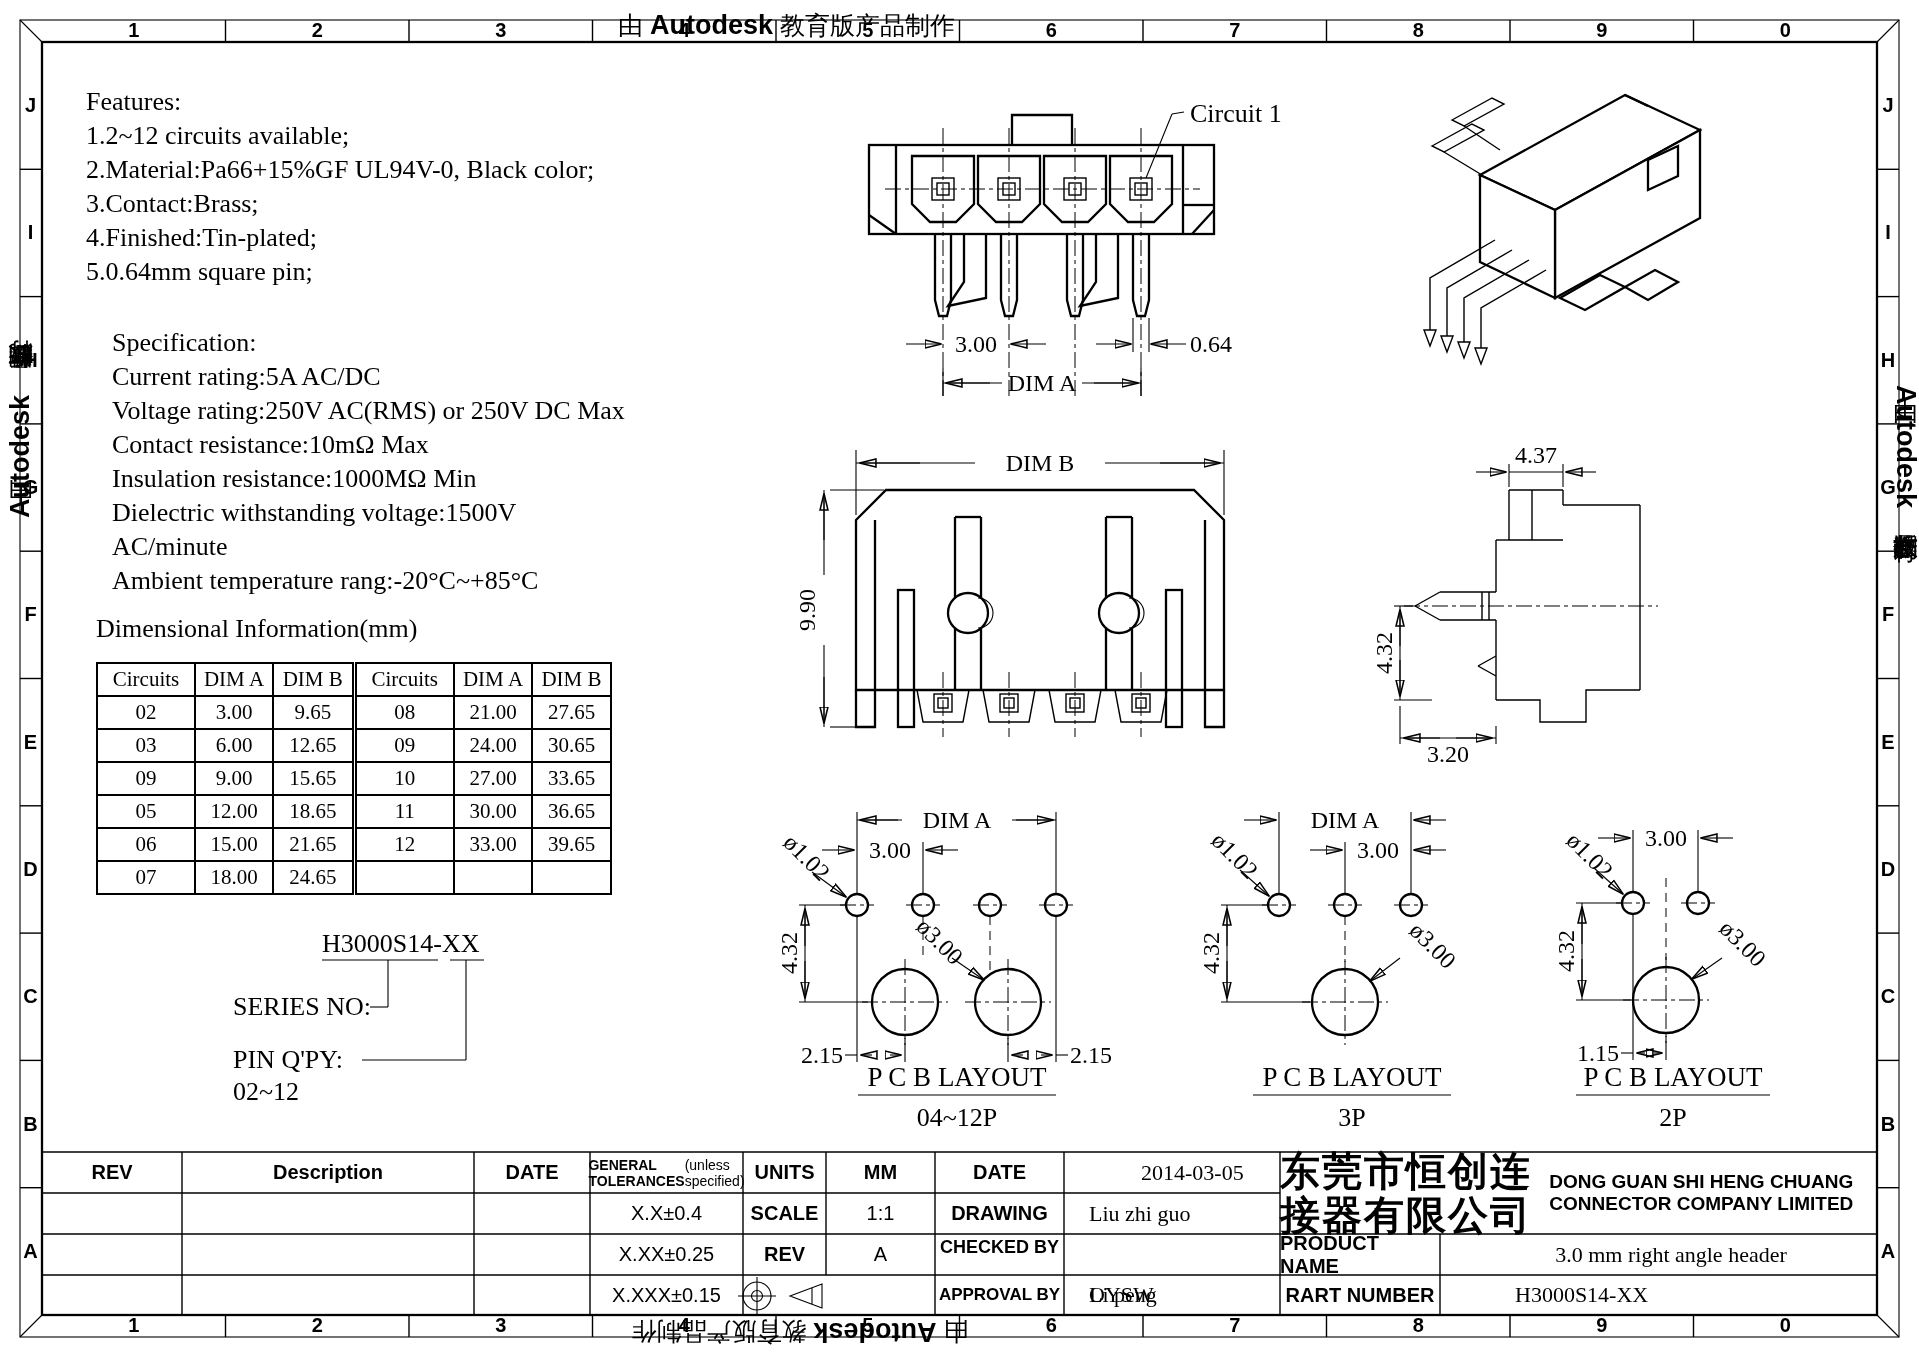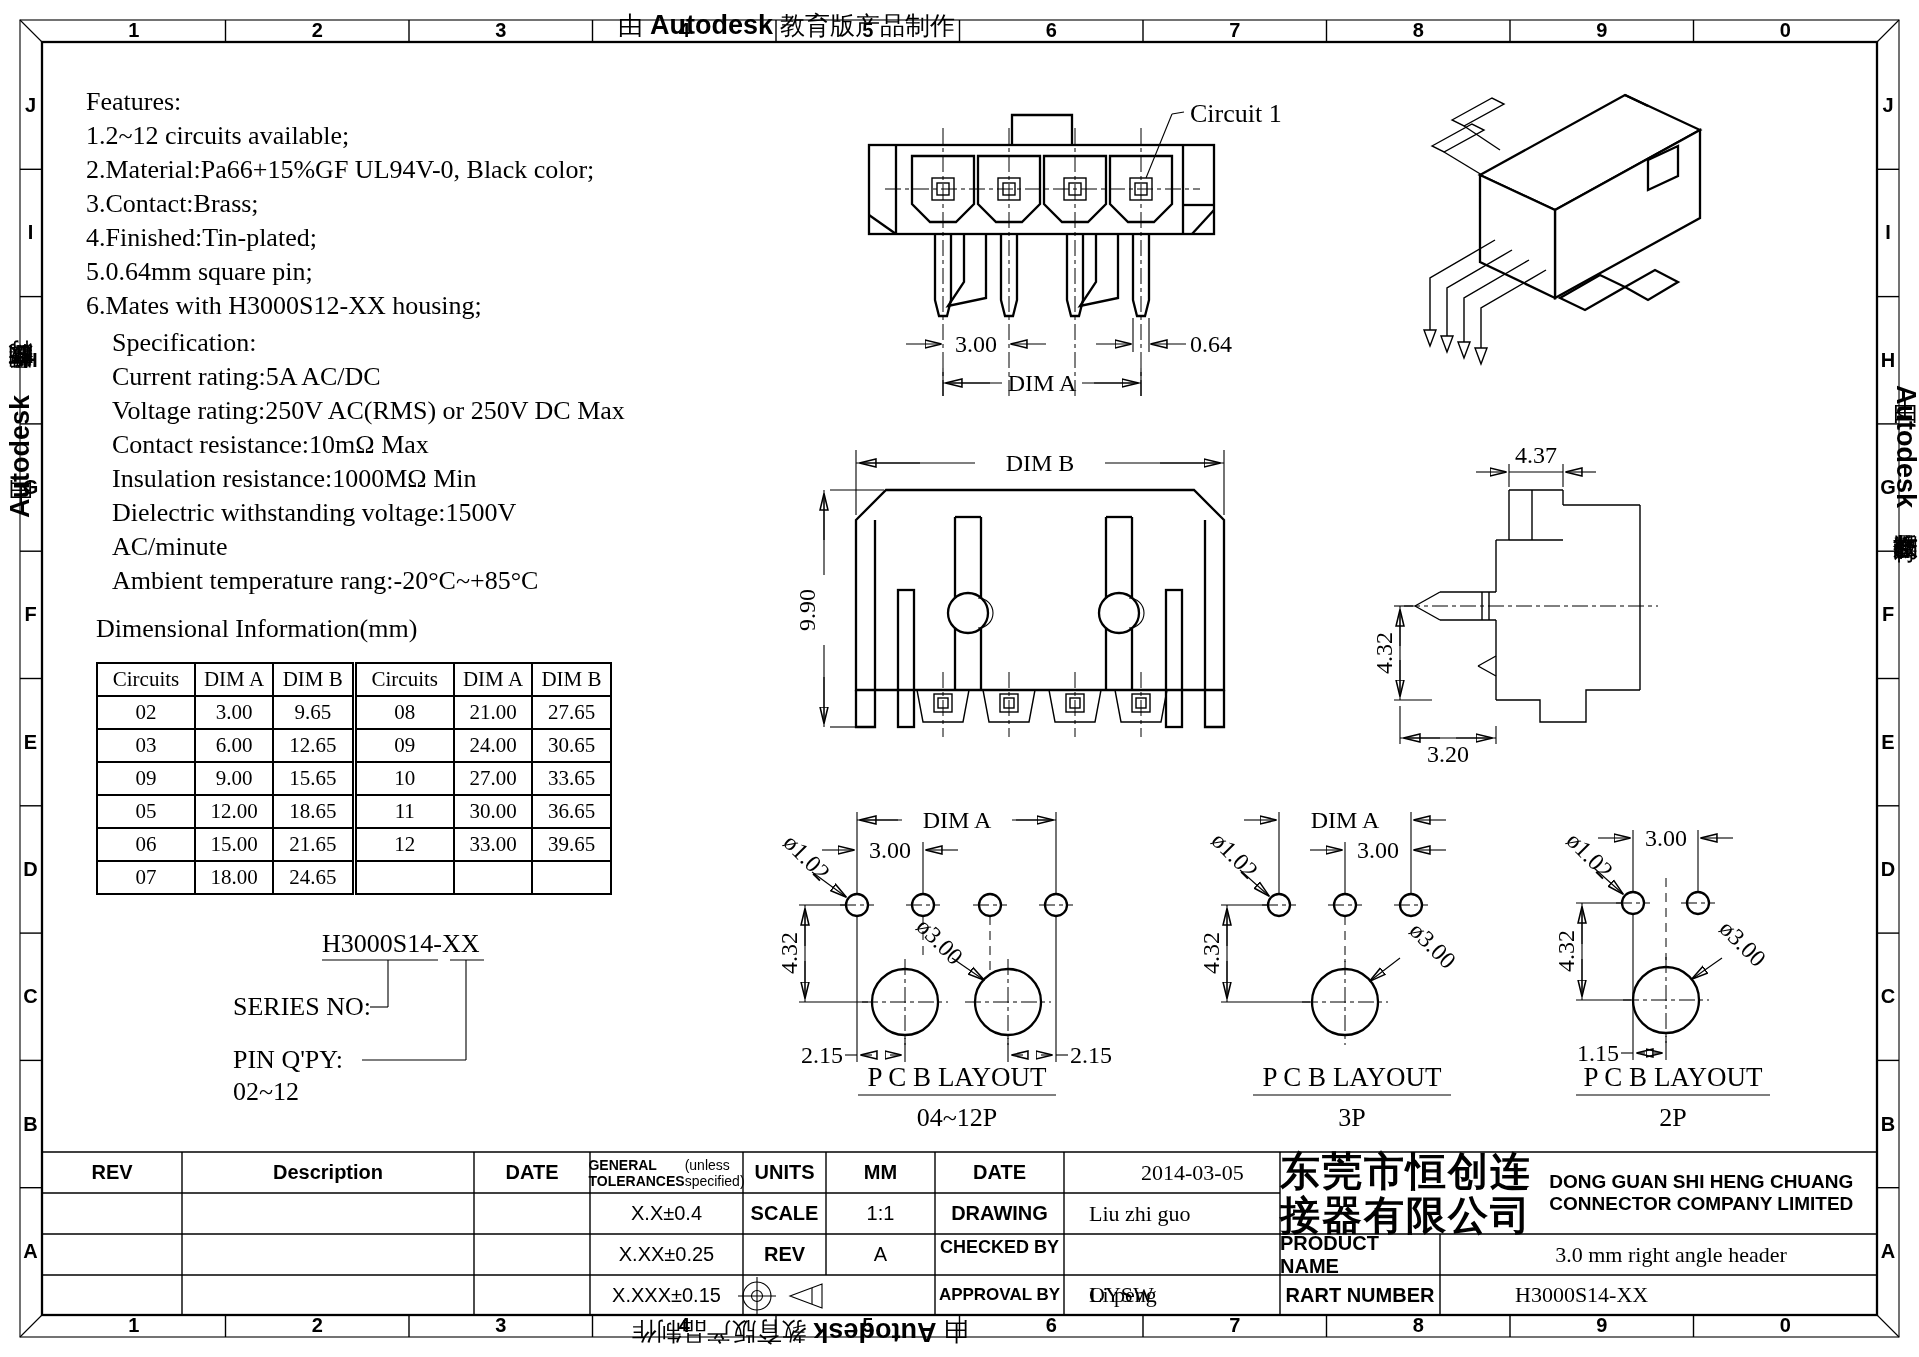--- a/index.html
+++ b/index.html
@@ -471,21 +471,20 @@
 <div class="wm wm-left"><span>由</span> <b>Autodesk</b> <span>教育版产品制作</span></div>
 <div class="wm wm-right"><span>由</span> <b>Autodesk</b> <span>教育版产品制作</span></div>
 
 <div class="features txtblock">
   <div>Features:</div>
   <div>1.2~12 circuits available;</div>
   <div>2.Material:Pa66+15%GF UL94V-0, Black color;</div>
   <div>3.Contact:Brass;</div>
   <div>4.Finished:Tin-plated;</div>
   <div>5.0.64mm square pin;</div>
-  <div>6.Mates with H3000S12-XX housing;</div>
 </div>
 
 <div class="spec txtblock">
   <div>Specification:</div>
   <div>Current rating:5A AC/DC</div>
   <div>Voltage rating:250V AC(RMS) or 250V DC Max</div>
   <div>Contact resistance:10mΩ Max</div>
   <div>Insulation resistance:1000MΩ Min</div>
   <div>Dielectric withstanding voltage:1500V</div>
   <div>AC/minute</div>

